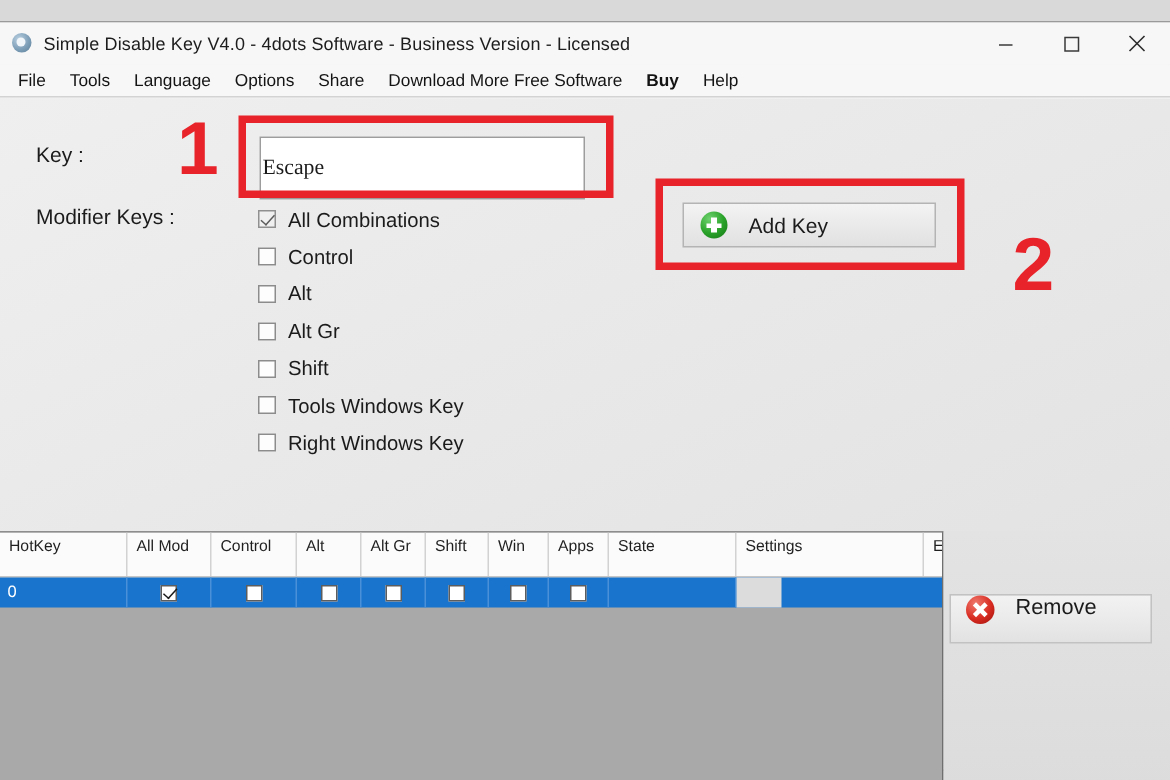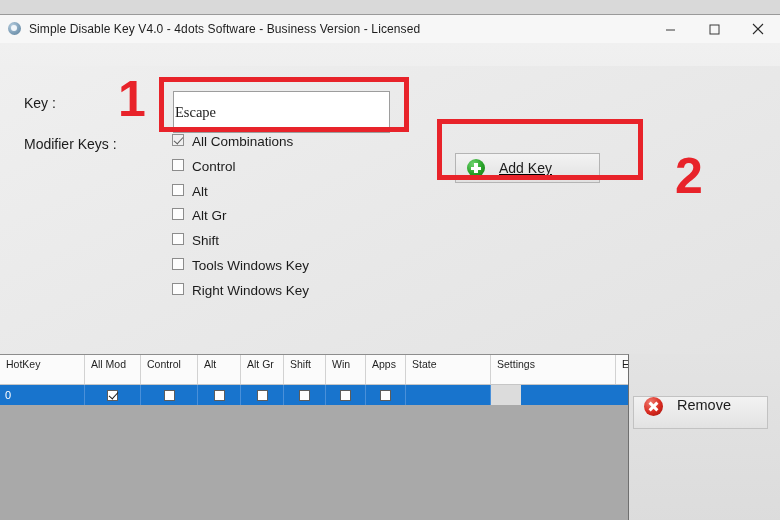--- a/index.html
+++ b/index.html
@@ -123,21 +123,21 @@
   }
   .annot.one { left: 118px; top: 8px; font-size: 50px; }
   .annot.two { left: 675px; top: 85px; font-size: 50px; }
 
   
   .cb-list {
     position: absolute; left: 172px; top: 68px;
     width: 230px;
   }
   .cb-row {
-    display: flex; 
+    display: flex; align-items: center;
     height: 24.8px;
   }
   .cb-box {
     width: 12px; height: 12px;
     border: 1px solid #8c8c8c;
     background: #fdfdfd;
     flex: none;
     position: relative;
     margin-right: 8px;
   }
@@ -150,25 +150,25 @@
     border: solid #5c5c5c;
     border-width: 0 1.6px 1.6px 0;
     transform: rotate(42deg);
   }
   .cb-label {
     font-size: 13.5px; color: #1b1b1b; white-space: nowrap;
   }
 
   
   .addkey-btn {
-    position: absolute; left: 455px; top: 87px;
-    width: 145px; height: 30px;
+    position: absolute; left: 455px; top: 69px;
+    width: 169px; height: 30px;
     background: linear-gradient(180deg,#f3f3f3 0%,#eaeaea 50%,#e1e1e1 100%);
     border: 1px solid #b4b4b4;
-    display: flex; align-items: center; text-decoration: underline;
+    display: flex; align-items: center;
   }
   .icon-plus {
     width: 18px; height: 18px;
     margin-left: 11px; margin-right: 14px;
     border-radius: 50%;
     background: radial-gradient(circle at 34% 28%, #6fd36f 0%, #2aa32a 52%, #127512 100%);
     position: relative; flex: none;
   }
   .icon-plus::before, .icon-plus::after {
     content: ""; position: absolute; background: #ffffff;
@@ -286,20 +286,30 @@
         </div>
         <div class="win-btn">
           <svg width="12" height="12" viewBox="0 0 12 12">
             <line x1="1" y1="1" x2="11" y2="11" stroke="#2b2b2b" stroke-width="1.1"></line>
             <line x1="11" y1="1" x2="1" y2="11" stroke="#2b2b2b" stroke-width="1.1"></line>
           </svg>
         </div>
       </div>
     </div>
 
+    <div class="menubar">
+      <div class="menu-item first">File</div>
+      <div class="menu-item">Tools</div>
+      <div class="menu-item">Language</div>
+      <div class="menu-item">Options</div>
+      <div class="menu-item">Share</div>
+      <div class="menu-item">Download More Free Software</div>
+      <div class="menu-item bold">Buy</div>
+      <div class="menu-item">Help</div>
+    </div>
 
     <div class="content">
 
       <div class="lbl-key">Key :</div>
 
       <input class="key-input" type="text" value="Escape" style="">
 
       <div class="redbox key"></div>
       <div class="annot one">1</div>
 

